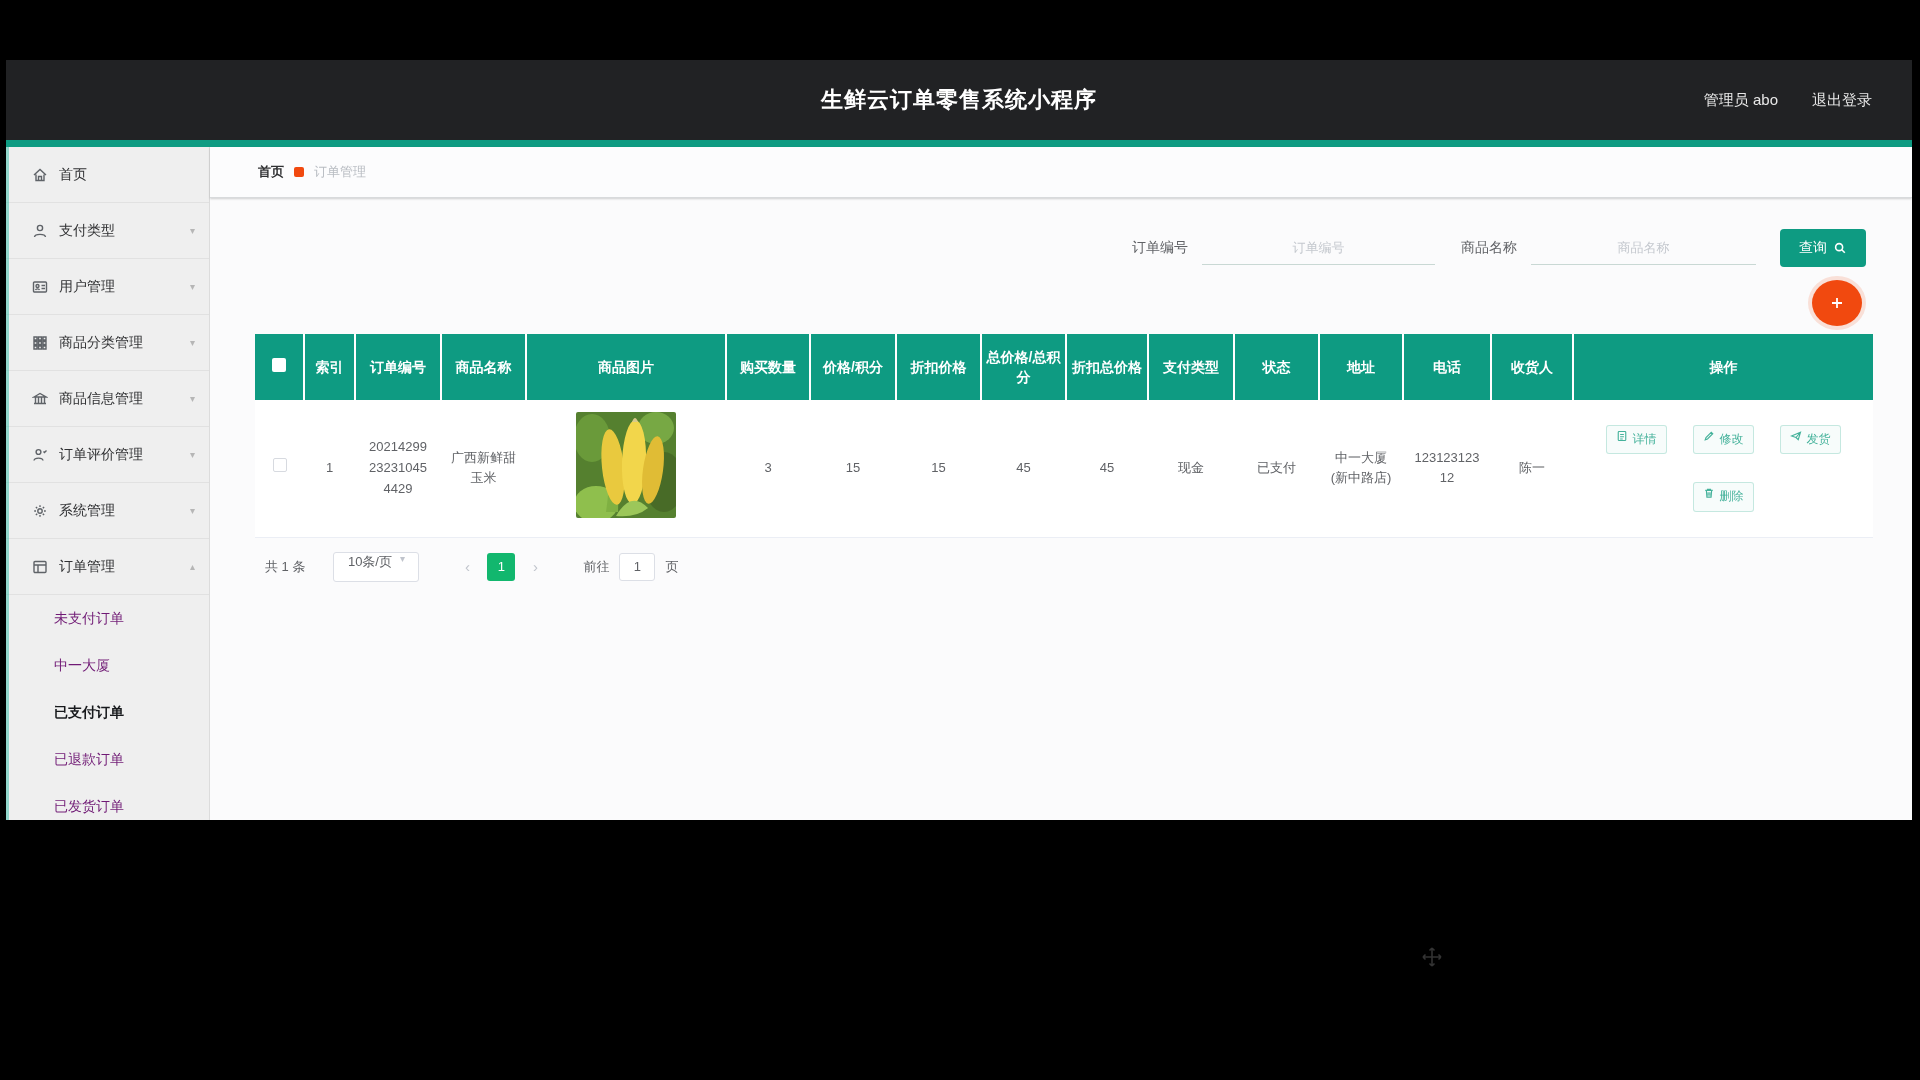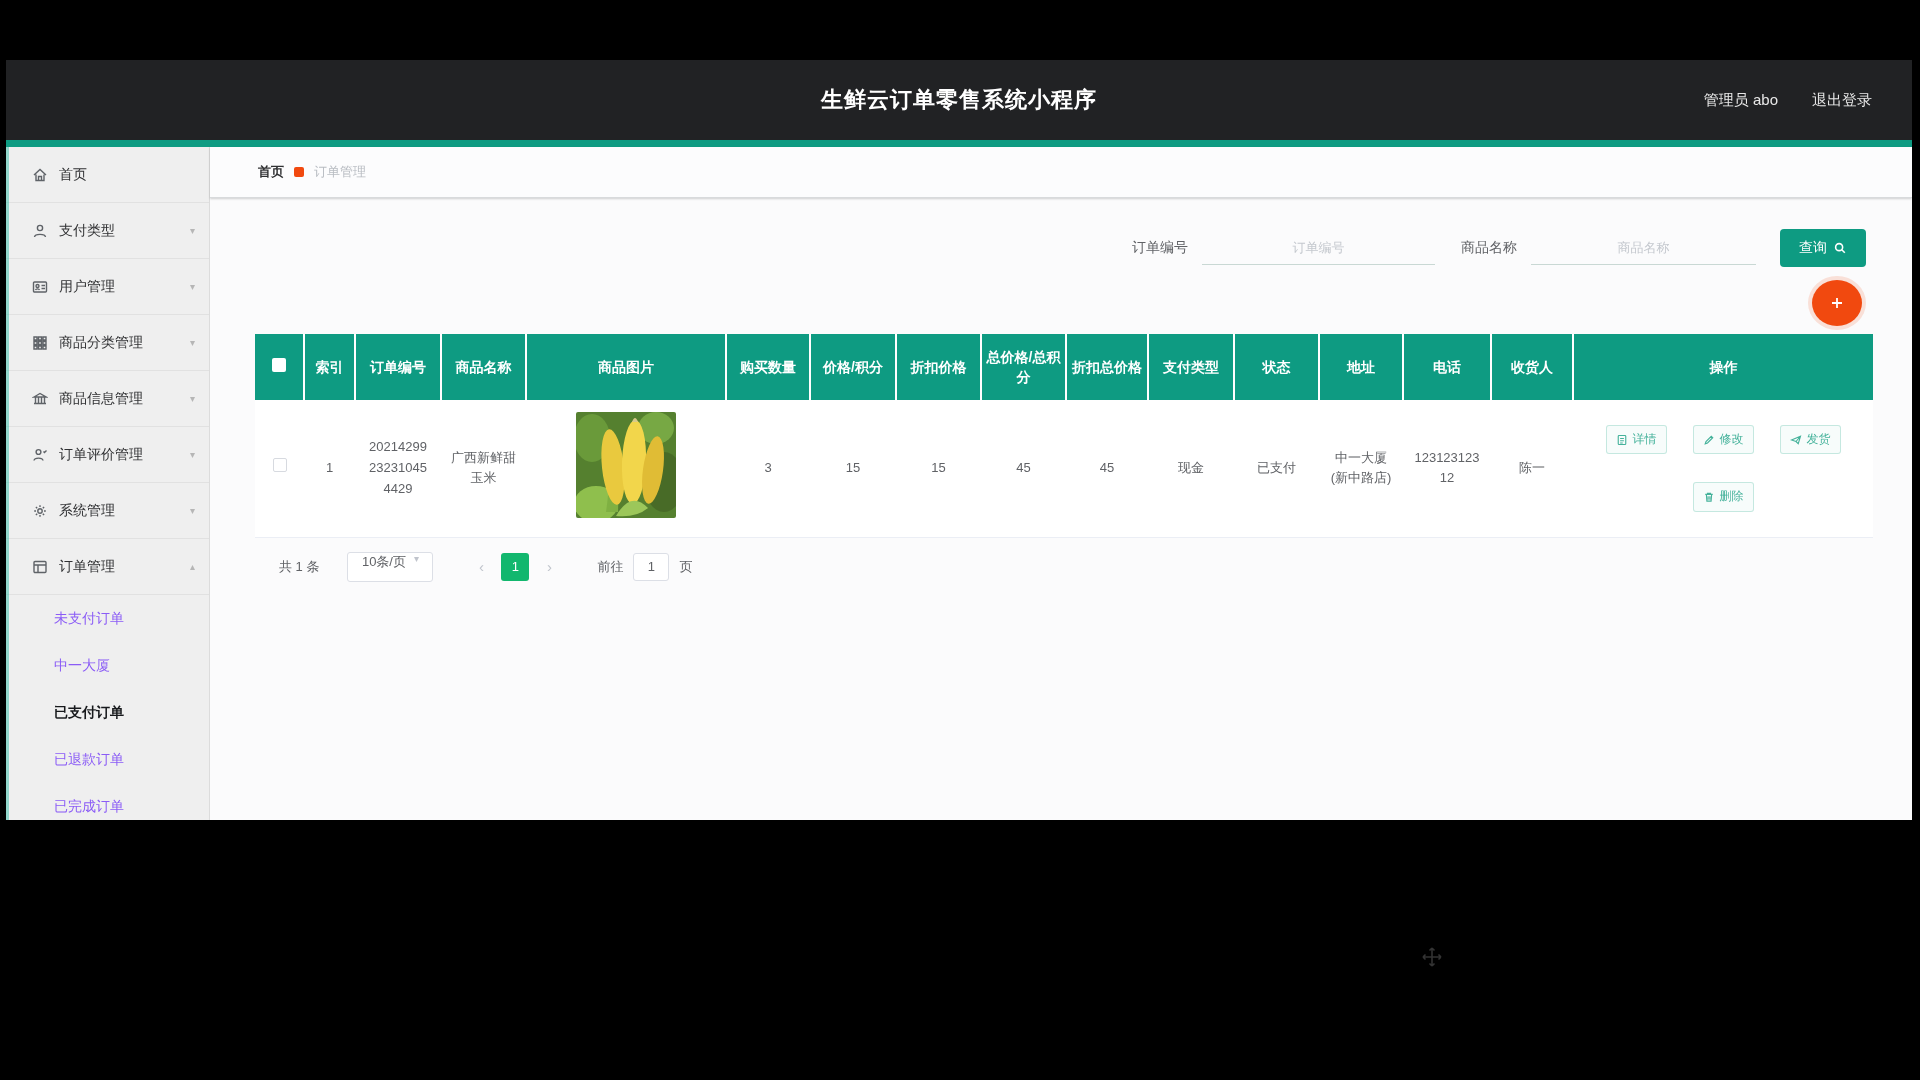--- a/index.html
+++ b/index.html
@@ -16,21 +16,21 @@
   .teal-strip{position:absolute;left:0;top:80px;width:100%;height:7px;background:#0e9b82;}
 
   
   .sidebar{position:absolute;left:0;top:87px;width:204px;height:873px;background:#efefef;border-right:1px solid #dcdcdc;}
   .sidebar:before{content:"";position:absolute;left:0;top:0;width:3px;height:100%;background:#46c2ae;opacity:.55;}
   .side-item{display:flex;align-items:center;height:56px;padding-left:26px;border-bottom:1px solid #e1e1e1;
     color:#303133;font-size:14px;cursor:pointer;background:#efefef;}
   .side-item .ic{width:16px;height:16px;margin-right:11px;flex:0 0 16px;display:inline-flex;}
   .side-item .ic svg{width:16px;height:16px;stroke:#5f6368;fill:none;stroke-width:1.4;}
   .side-item .caret{margin-left:auto;margin-right:14px;color:#b6b6b6;font-size:10px;}
-  .sub-item{height:47px;line-height:47px;padding-left:48px;font-size:14px;color:#8b5cf6;cursor:pointer;}
+  .sub-item{height:47px;line-height:47px;padding-left:48px;font-size:14px;color:#701a75;cursor:pointer;}
   .sub-item.active{color:#17191c;font-weight:700;}
   .side-divider{border-bottom:1px solid #d5d5d5;margin-top:2px;}
 
   
   .main{position:absolute;left:204px;top:87px;width:1702px;height:873px;background:#fbfbfc;}
   .crumbbar{height:51px;background:#fcfcfd;border-bottom:1px solid #d8dadc;box-shadow:0 1px 2px rgba(0,0,0,.18);
     display:flex;align-items:center;padding-left:48px;gap:10px;}
   .crumbbar .home{font-size:13px;color:#303133;font-weight:700;cursor:pointer;}
   .crumb-ico{width:10px;height:10px;border-radius:2px;background:#f1490f;display:inline-block;}
   .crumbbar .cur{font-size:13px;color:#b8bcc2;}
@@ -59,27 +59,27 @@
     border-right:2px solid #fff;vertical-align:middle;line-height:1.45;}
   .grid th:last-child{border-right:none;}
   .grid td{font-size:13px;color:#606266;text-align:center;vertical-align:middle;padding:12px 10px;
     border-bottom:1px solid #ebeef5;line-height:1.6;word-break:break-all;}
   .cb{display:inline-block;width:14px;height:14px;border-radius:2px;}
   .cb.head{background:#fff;}
   .cb.row{background:#fff;border:1px solid #d7dae0;}
   td.order-no{padding:12px 14px;}
   .prod-img{width:100px;height:106px;display:inline-block;border-radius:2px;overflow:hidden;}
   .actions{display:flex;flex-wrap:wrap;justify-content:center;column-gap:26px;row-gap:14px;}
-  .act{display:inline-flex;align-items:center;gap:5px;font-size:12px;color:#45b29b;cursor:pointer;
+  .act{display:inline-flex;align-items:flex-start;gap:5px;font-size:12px;color:#45b29b;cursor:pointer;
     border:1px solid rgba(69,178,155,.28);background:rgba(240,250,247,.5);border-radius:3px;padding:4px 9px;}
   .act svg{width:12px;height:12px;stroke:#45b29b;fill:none;stroke-width:1.5;}
   .act-break{flex-basis:100%;height:0;}
 
   
-  .pager{margin:14px 0 0 69px;display:flex;align-items:center;font-size:13px;color:#606266;height:30px;}
+  .pager{margin:14px 0 0 55px;display:flex;align-items:center;font-size:13px;color:#606266;height:30px;}
   .pg-total{margin-right:28px;}
   .pg-size{width:86px;height:30px;border:1px solid #dcdfe6;border-radius:3px;background:#fff;display:inline-flex;
     align-items:flex-start;justify-content:center;gap:8px;color:#606266;cursor:pointer;}
   .pg-size .v{font-size:13px;}
   .pg-size .c{color:#c0c4cc;font-size:10px;}
   .pg-arrow{width:28px;height:28px;display:inline-flex;align-items:center;justify-content:center;
     color:#c0c4cc;font-size:15px;cursor:default;}
   .pg-arrow.prev{margin-left:34px;}
   .pg-page{width:28px;height:28px;background:#12b76e;color:#fff;border-radius:3px;display:inline-flex;
     align-items:center;justify-content:center;font-size:13px;margin:0 6px;cursor:pointer;}
@@ -181,21 +181,20 @@
               <path d="M2 6 H14 M6 6 V13.5"></path>
             </svg>
           </span>
         <span>订单管理</span>
         <span class="caret">▴</span>
       </div>
       <div class="sub-item">未支付订单</div>
       <div class="sub-item">中一大厦</div>
       <div class="sub-item active">已支付订单</div>
       <div class="sub-item">已退款订单</div>
-      <div class="sub-item">已完成订单</div>
       <div class="sub-item">已发货订单</div>
       <div class="side-divider"></div>
     </div>
 
     <div class="main">
       <div class="crumbbar">
         <span class="home">首页</span>
         <span class="crumb-ico"></span>
         <span class="cur">订单管理</span>
       </div>

